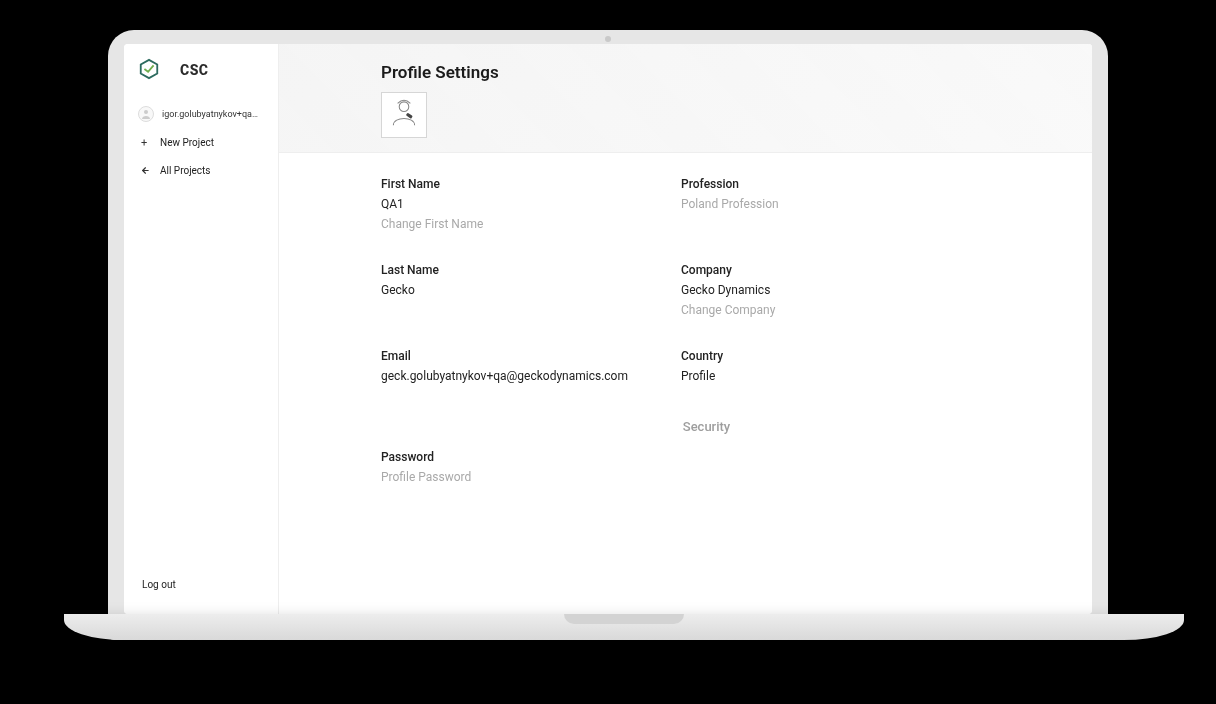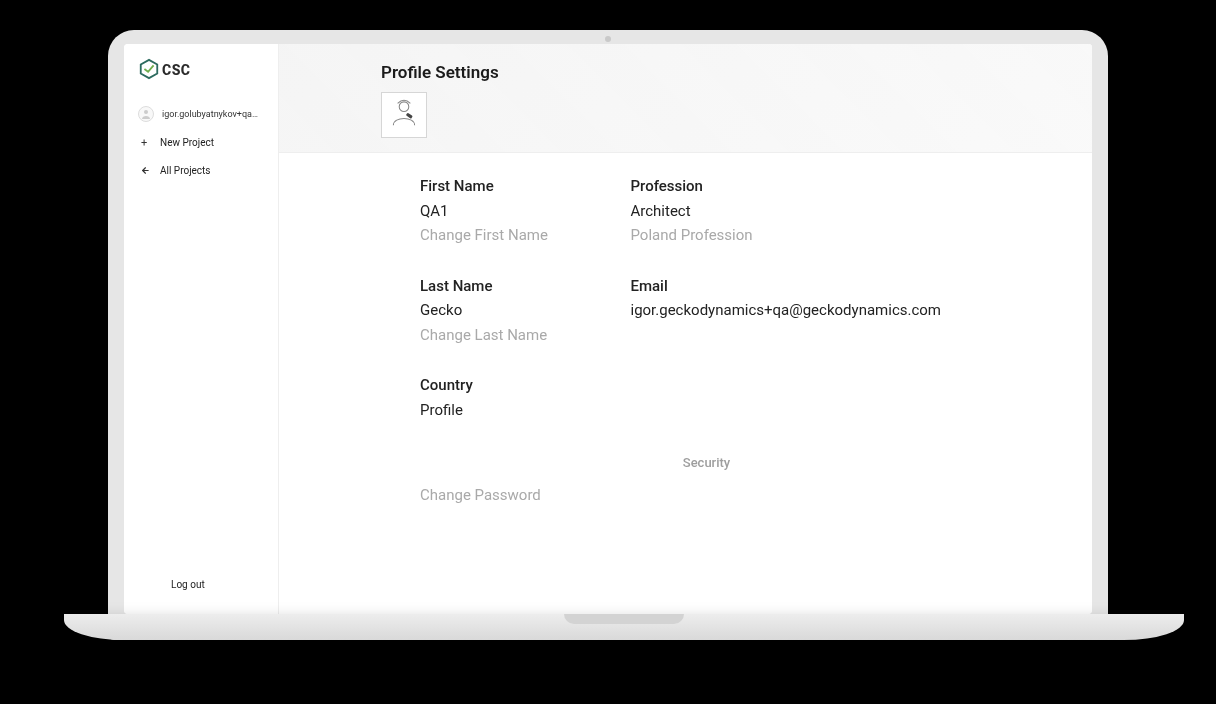--- a/index.html
+++ b/index.html
@@ -67,21 +67,21 @@
     border-right: 1px solid #eee;
     display: flex;
     flex-direction: column;
     padding: 14px 0;
     font-size: 10px;
     color: #222;
   }
   .logo {
     display: flex;
     align-items: center;
-    gap: 2px;
+    gap: 20px;
     padding: 0 14px 18px 14px;
   }
   .logo svg { width: 22px; height: 22px; }
   .logo-text {
     font-weight: 800;
     font-size: 14px;
     letter-spacing: 0.5px;
     color: #2b2b2b;
   }
   .user-row {
@@ -115,21 +115,21 @@
   }
   .nav-item .nav-icon {
     width: 12px;
     display: inline-flex;
     justify-content: center;
     color: #333;
     font-size: 11px;
   }
   .sidebar-spacer { flex: 1; }
   .logout {
-    padding: 10px 47px;
+    padding: 10px 18px;
     font-size: 10px;
     color: #222;
     cursor: pointer;
   }
 
   .main {
     flex: 1;
     overflow-y: auto;
     background: #fff;
   }
@@ -168,21 +168,21 @@
     font-weight: 500;
     margin: 4px 0 14px 0;
   }
   .fields-grid {
     display: grid;
     grid-template-columns: 1fr 1fr;
     column-gap: 40px;
     row-gap: 28px;
     max-width: 560px;
   }
-  .field-block { font-size: 15px; line-height: 1.5; margin-left: 39px; }
+  .field-block { font-size: 12px; line-height: 1.5; }
   .field-label { color: #222; font-weight: 500; margin-bottom: 2px; }
   .field-value { color: #222; margin-bottom: 2px; }
   .field-action { color: #a9a9a9; cursor: pointer; }
   .security-grid { max-width: 560px; margin-top: 8px; }
 </style>
 </head>
 <body>
 
 <div class="laptop">
   <div class="camera"></div>
@@ -252,45 +252,49 @@
         <div class="fields-grid">
 
           <div class="field-block">
             <div class="field-label">First Name</div>
             <div class="field-value">QA1</div>
             <div class="field-action">Change First Name</div>
           </div>
 
           <div class="field-block">
             <div class="field-label">Profession</div>
-            <div class="field-value">Architect</div>
             <div class="field-action">Poland Profession</div>
           </div>
 
           <div class="field-block">
             <div class="field-label">Last Name</div>
             <div class="field-value">Gecko</div>
-            <div class="field-action">Change Last Name</div>
+          </div>
+          <div class="field-block">
+            <div class="field-label">Company</div>
+            <div class="field-value">Gecko Dynamics</div>
+            <div class="field-action">Change Company</div>
           </div>
 
           <div class="field-block">
             <div class="field-label">Email</div>
-            <div class="field-value">igor.geckodynamics+qa@geckodynamics.com</div>
+            <div class="field-value">geck.golubyatnykov+qa@geckodynamics.com</div>
           </div>
           <div class="field-block">
             <div class="field-label">Country</div>
             <div class="field-value">Profile</div>
           </div>
         </div>
 
         <div class="section-title" style="margin-top:32px;text-align:center;">Security</div>
 
         <div class="security-grid">
           <div class="field-block">
-            <div class="field-action">Change Password</div>
+            <div class="field-label">Password</div>
+            <div class="field-action">Profile Password</div>
           </div>
         </div>
       </div>
     </main>
 
   </div>
 
   <div class="base">
     <div class="notch"></div>
   </div>

